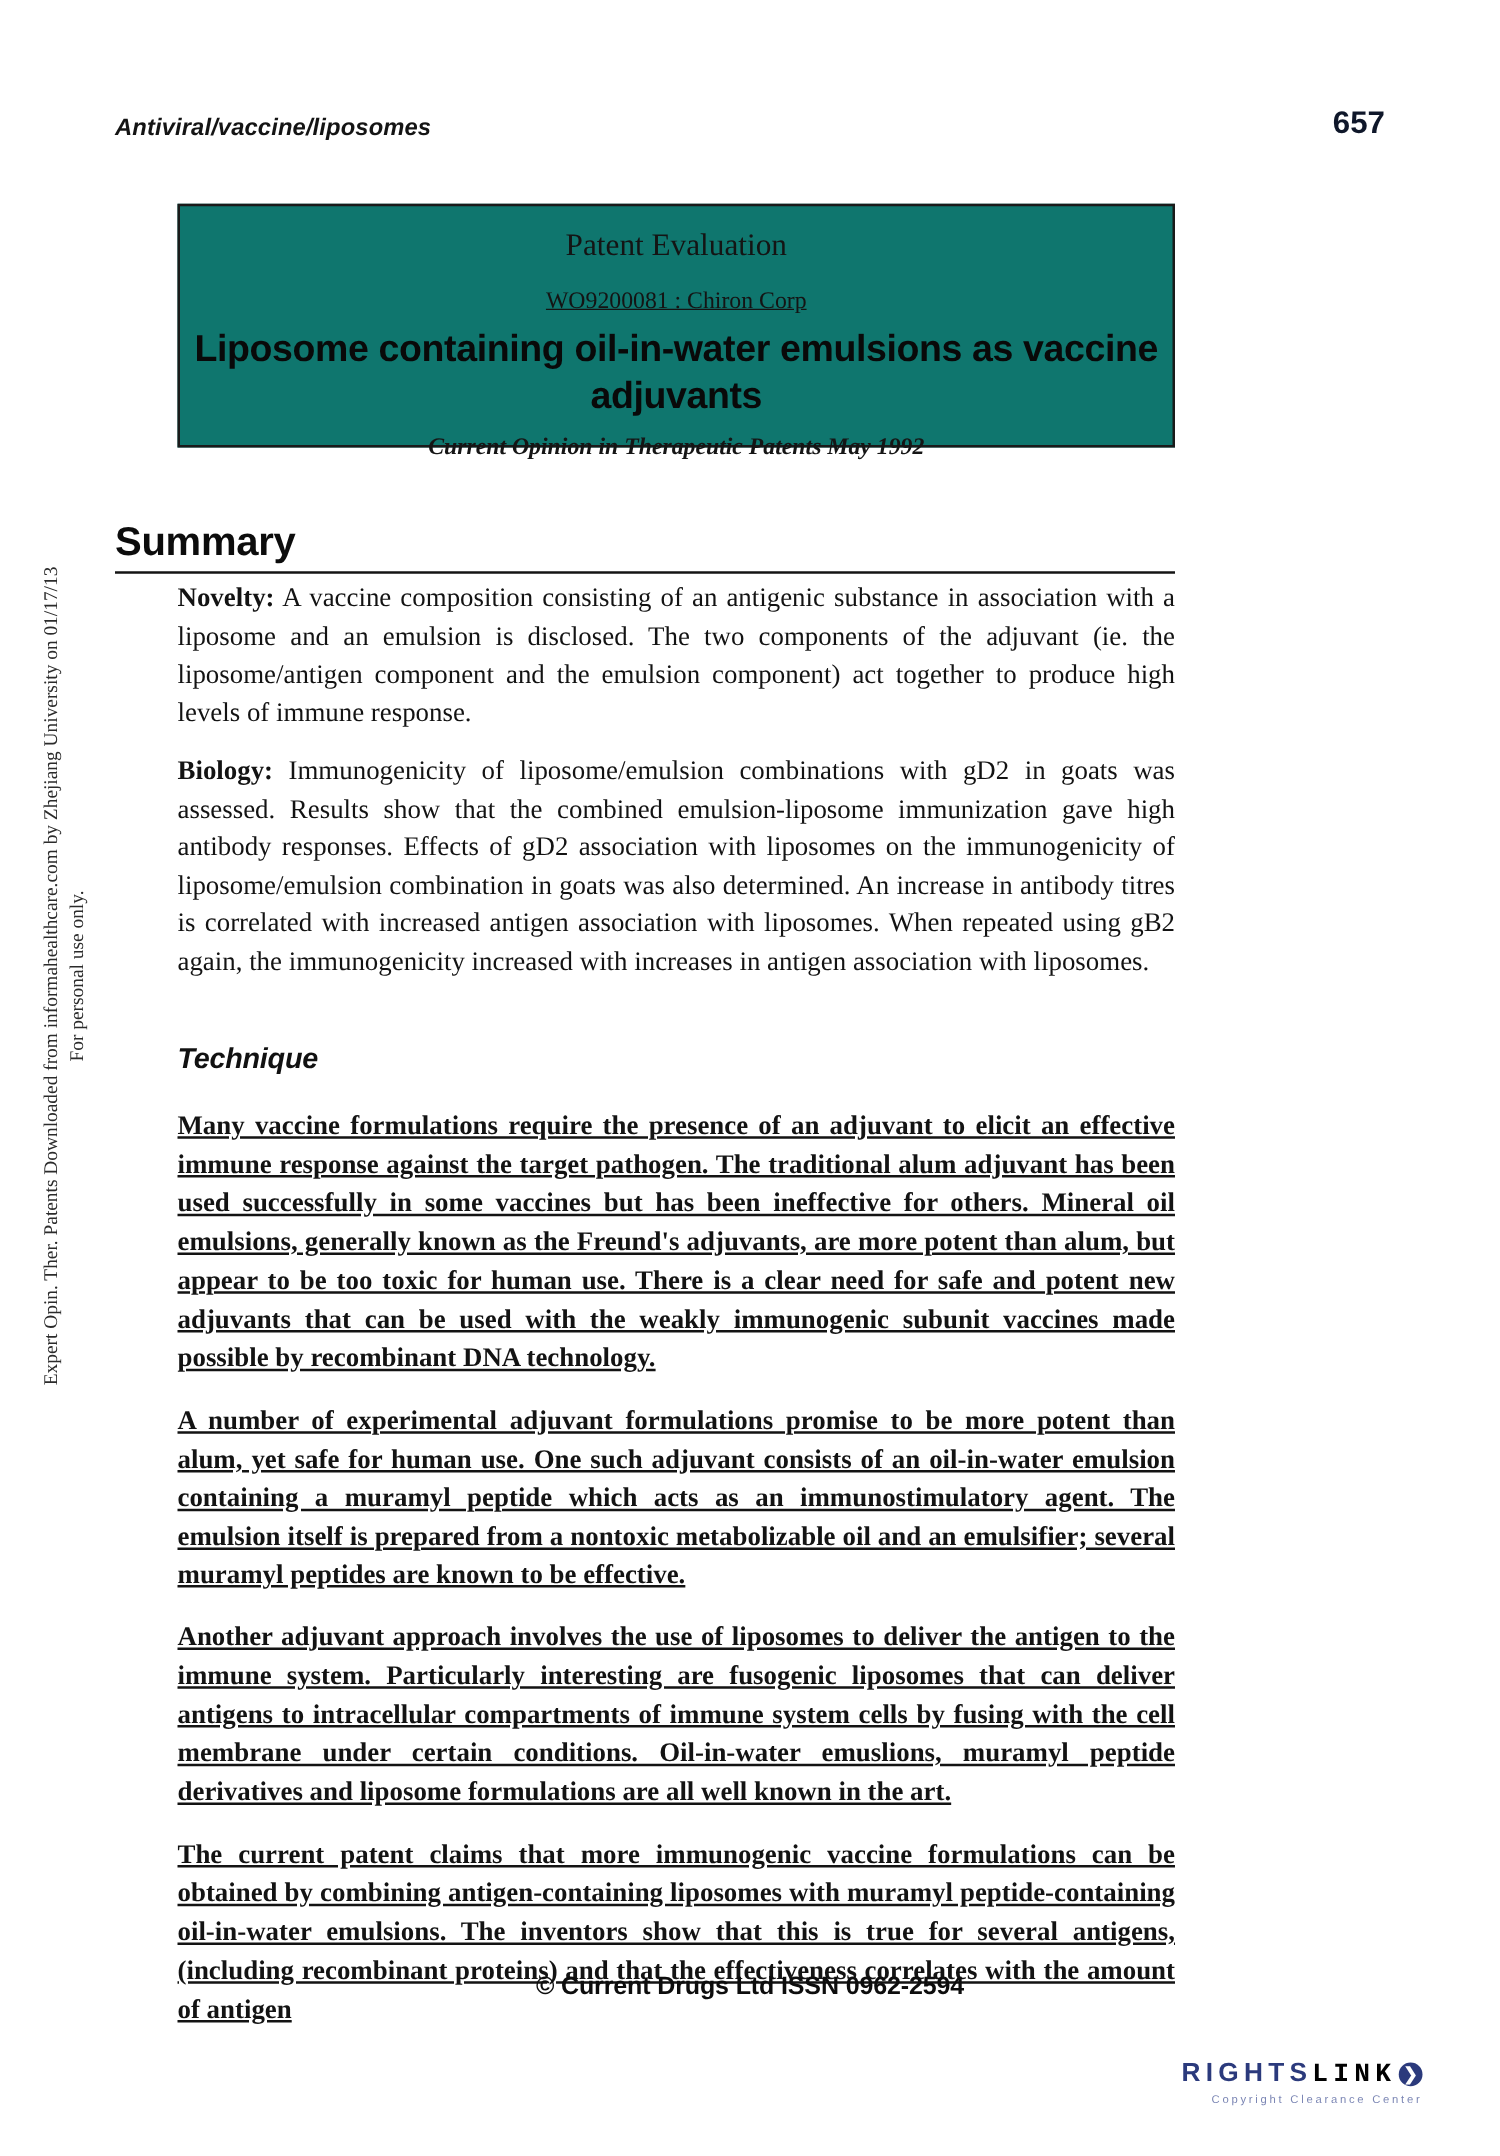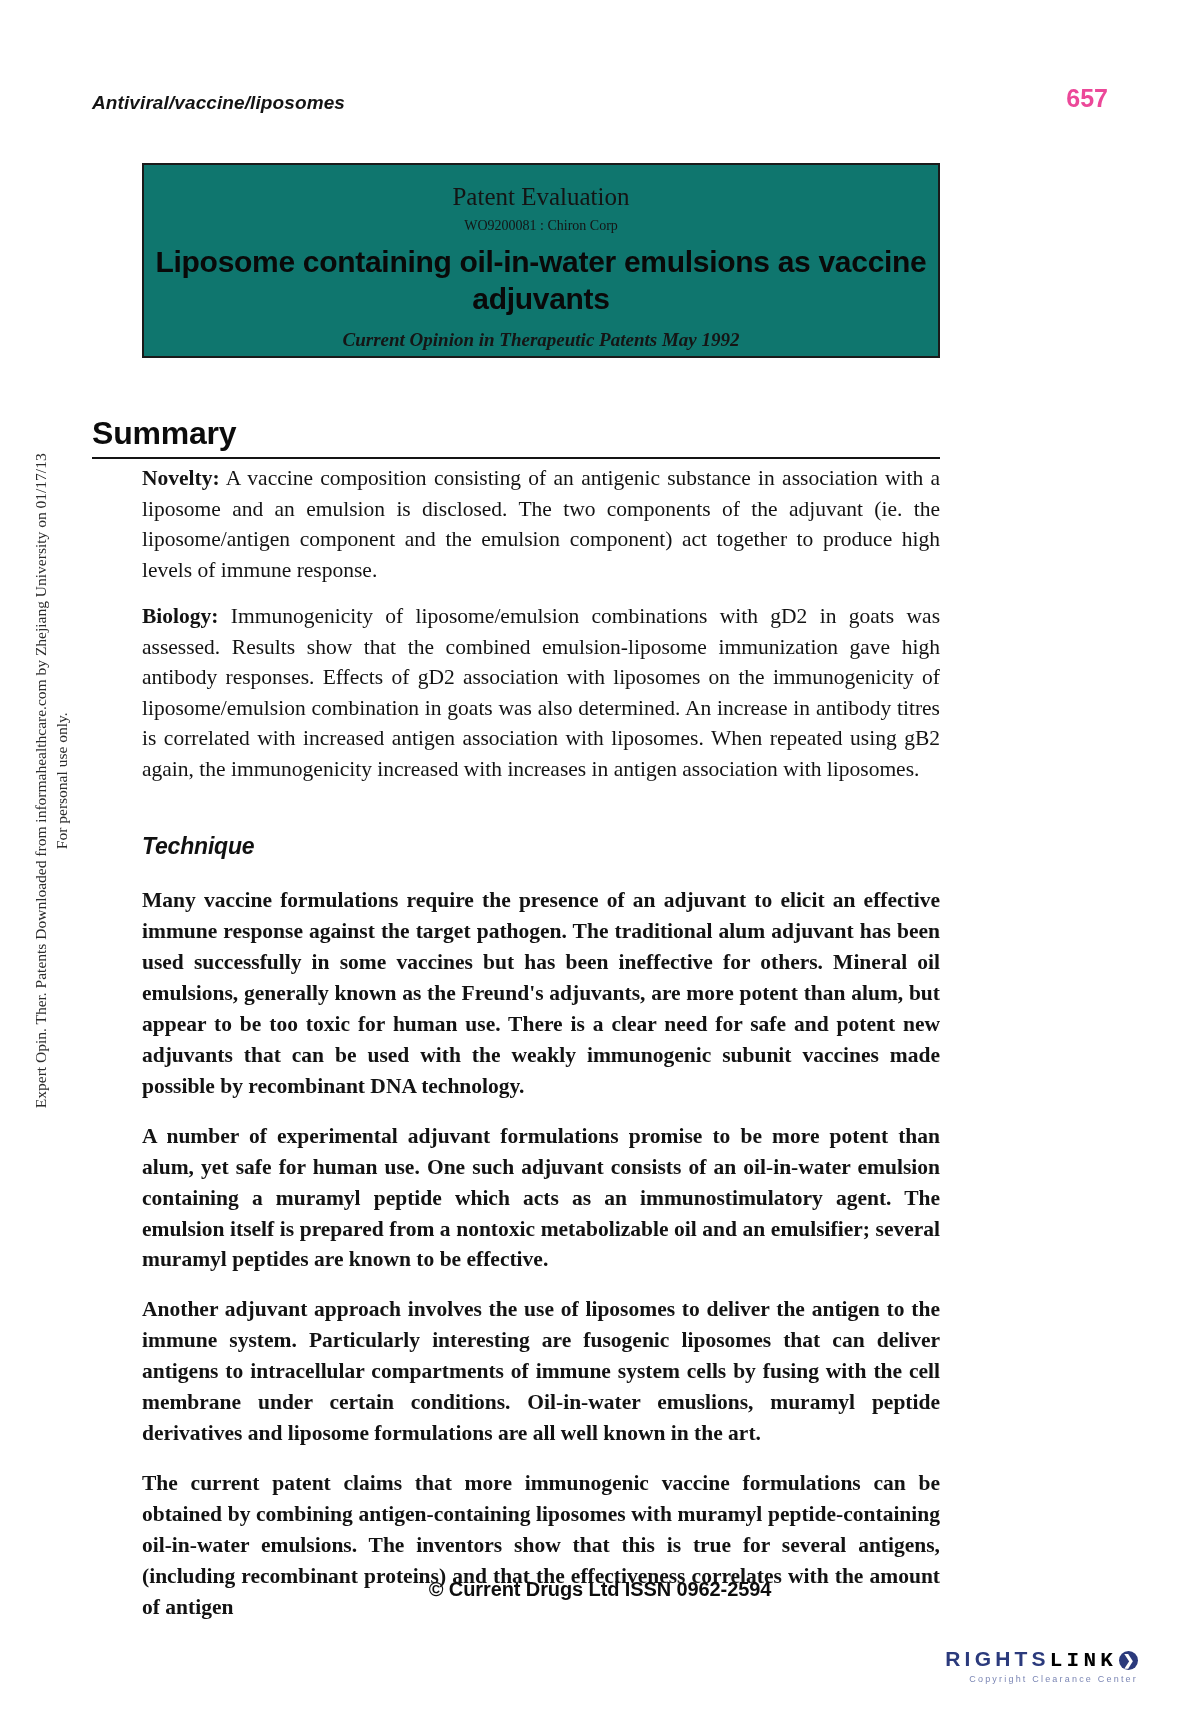--- a/index.html
+++ b/index.html
@@ -30,21 +30,21 @@
     letter-spacing: 0.1px;
     color: #141414;
   }
   .folio {
     position: absolute;
     right: 92px;
     top: 84px;
     font-family: "Liberation Sans", sans-serif;
     font-weight: bold;
     font-size: 25px;
-    color: #ec4899;
+    color: #0f172a;
   }
 
   
   .title-box {
     position: absolute;
     left: 142px;
     top: 163px;
     width: 798px;
     height: 195px;
     border: 2px solid #1a1a1a;
@@ -52,24 +52,25 @@
     text-align: center;
     background: #0f766e;
   }
   .tb-line1 {
     margin-top: 18px;
     font-family: "Liberation Serif", serif;
     font-size: 25px;
     color: #141414;
   }
   .tb-line2 {
-    margin-top: 7px;
-    font-family: "Liberation Serif", serif;
-    font-size: 14px;
+    margin-top: 19px;
+    font-family: "Liberation Serif", serif;
+    font-size: 19px;
     color: #141414;
+    text-decoration: underline;
   }
   .tb-title {
     margin-top: 10px;
     font-family: "Liberation Sans", sans-serif;
     font-weight: bold;
     font-size: 30px;
     line-height: 1.23;
     letter-spacing: -0.3px;
     color: #090909;
   }
@@ -128,20 +129,21 @@
   .serif-para .lead {
     font-weight: bold;
   }
   .bold-para {
     font-family: "Liberation Serif", serif;
     font-weight: bold;
     font-size: 21.5px;
     line-height: 1.44;
     margin: 0 0 19px 0;
     text-align: justify;
+    text-decoration: underline;
   }
   #summary-body { top: 463px; }
   #technique-body { top: 885px; }
 
   
   .footer-copy {
     position: absolute;
     left: 0;
     right: 0;
     top: 1578px;

